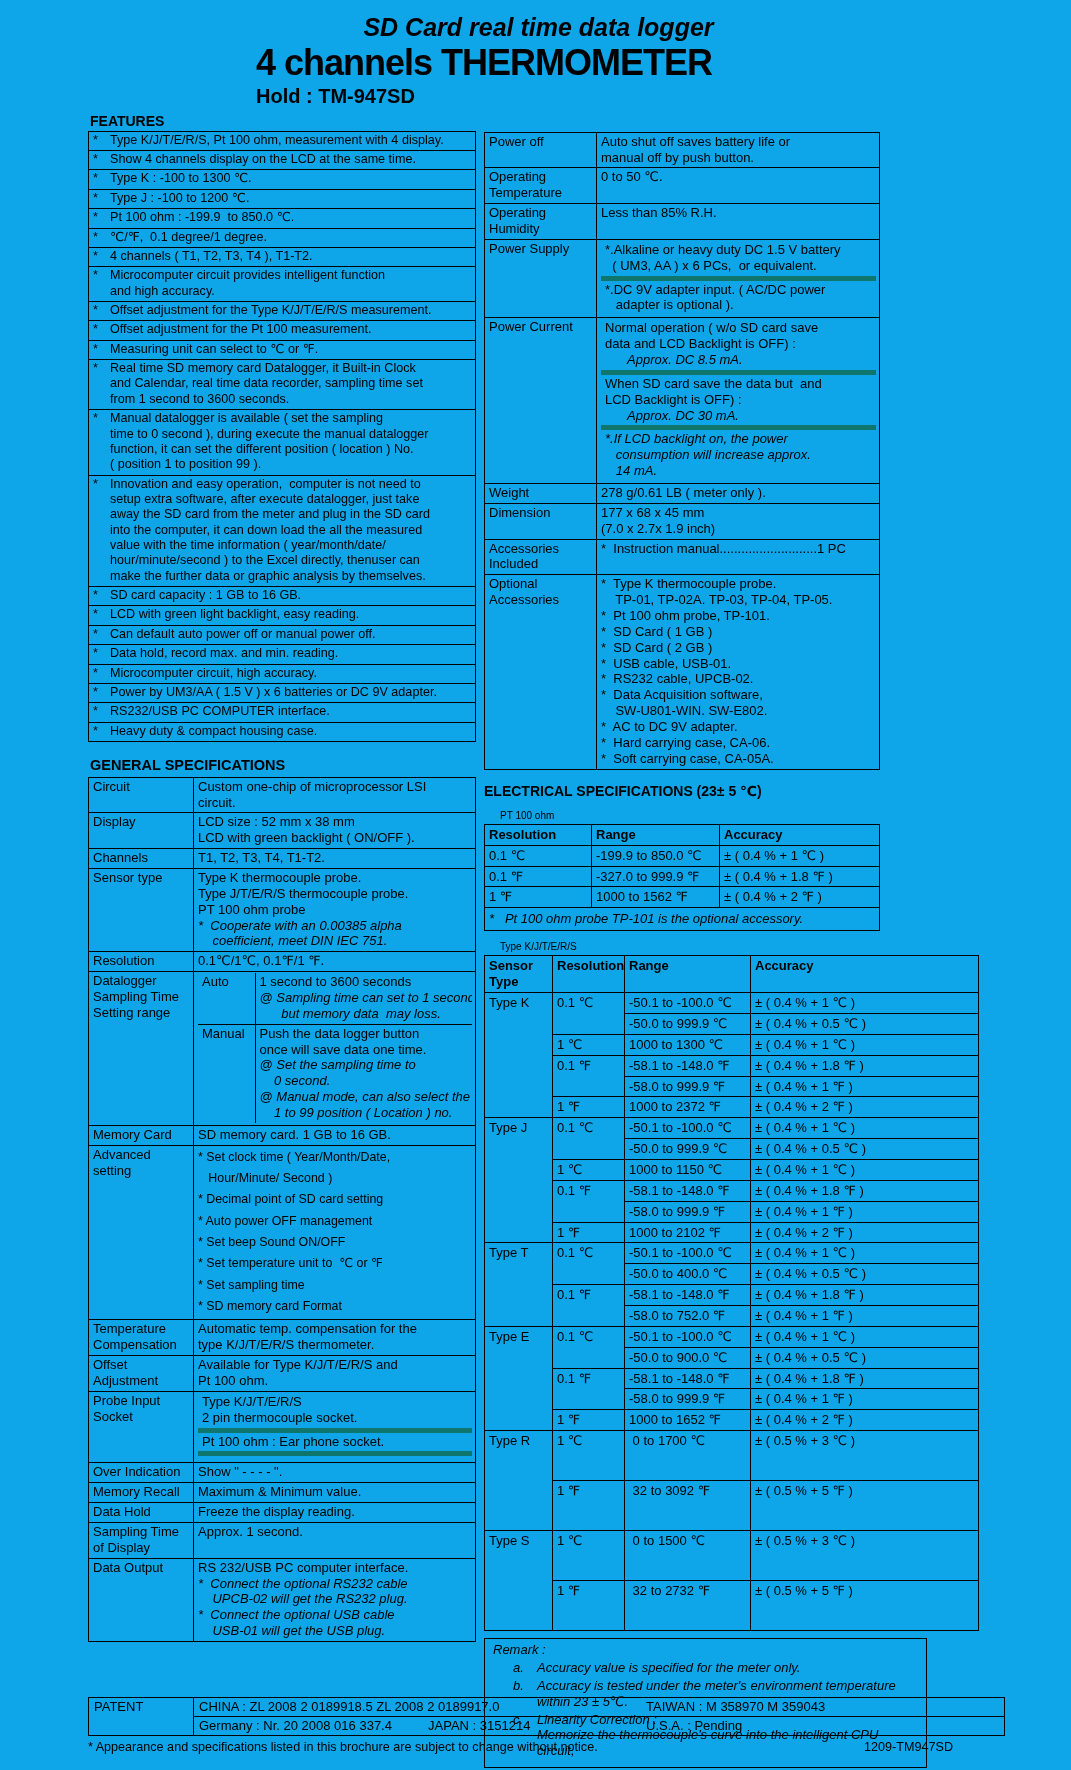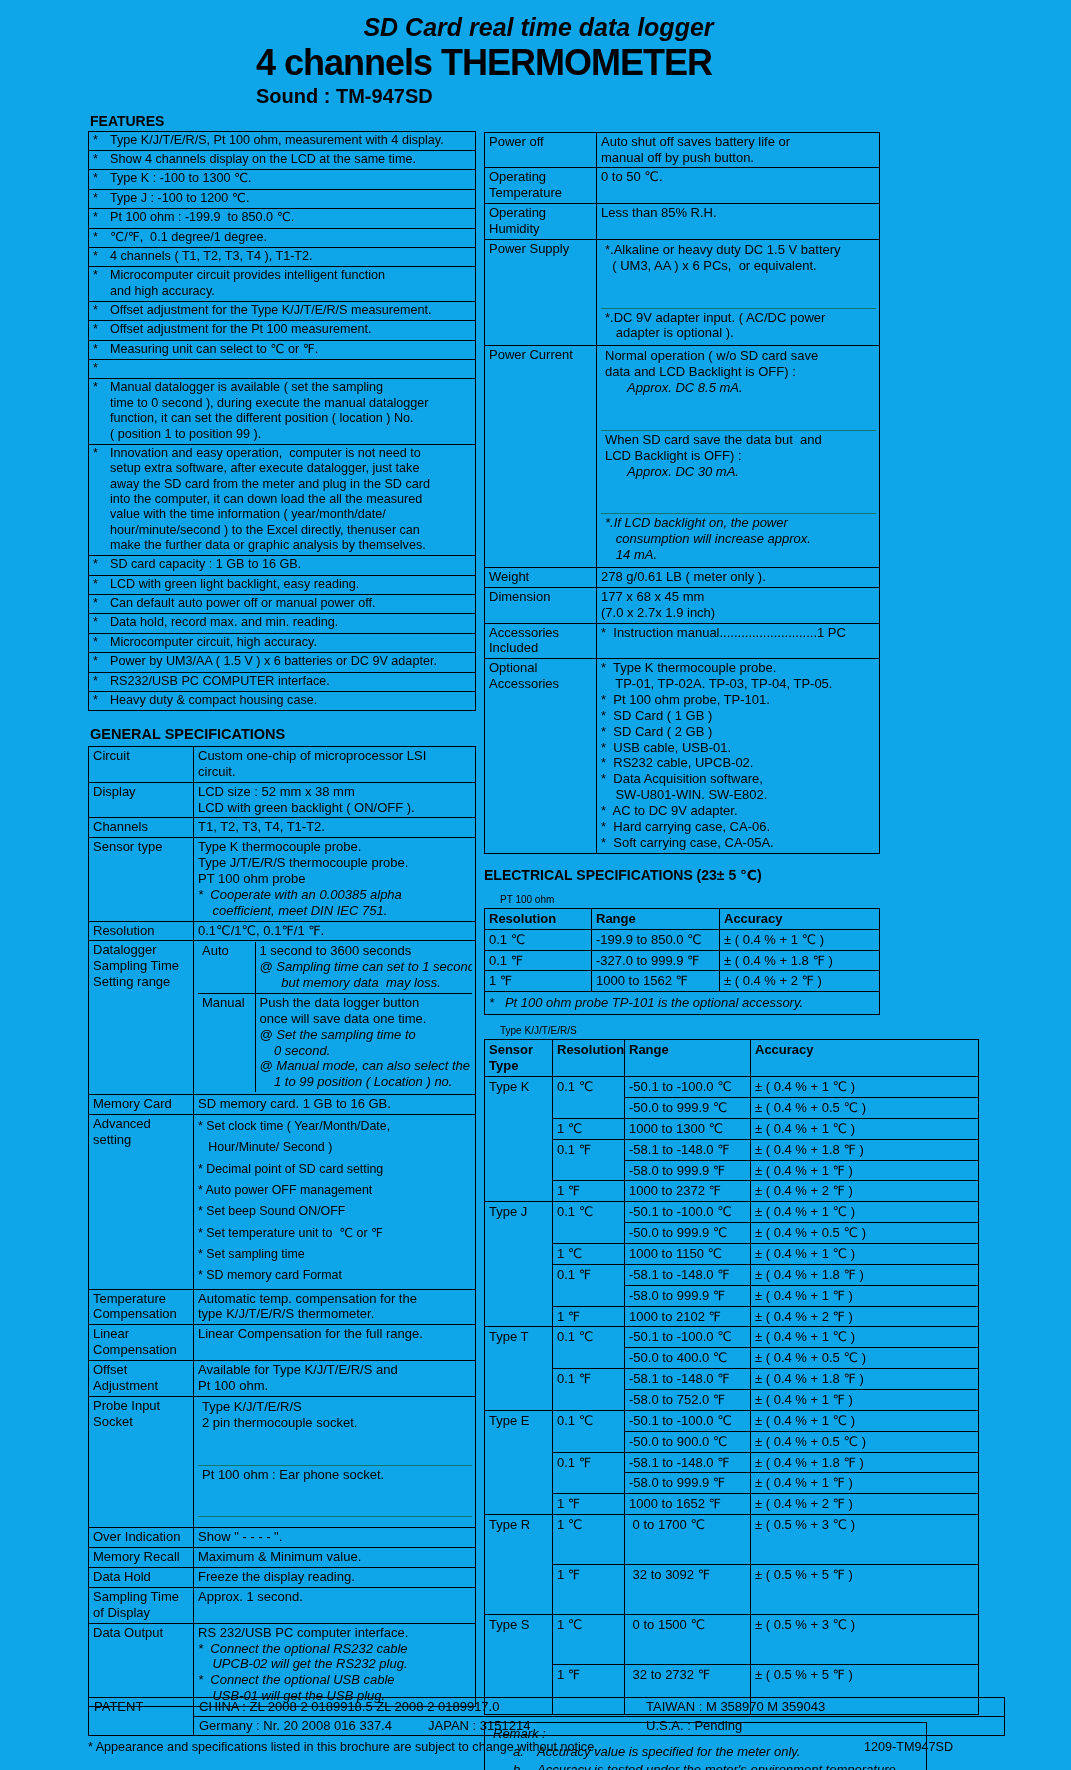--- a/index.html
+++ b/index.html
@@ -32,21 +32,21 @@
 .note { font-style:italic; white-space:pre; }
 .ind { padding-left:22px; }
 .subitems { font-size:12.4px; line-height:1.72; white-space:pre; }
 td.nest { padding:0; }
 table.inner { border-collapse:collapse; width:100%; table-layout:fixed; }
 table.inner td { border:none; padding:1px 3px 2px 4px; vertical-align:top; }
 table.inner td.mode { width:57px; border-right:1px solid #000; }
 table.inner tr.second td { border-top:1px solid #000; }
 td.split { padding:0; }
 .subcell { padding:1px 3px 2px 4px; }
-.subcell + .subcell { border-top:1px solid #0f766e;margin-top:32px; }
+.subcell + .subcell { border-top:5px solid #0f766e; }
 .gap8 { height:9px; }
 table.grid { border-collapse:collapse; table-layout:fixed; }
 table.grid th, table.grid td { border:1px solid #000; padding:2px 4px; vertical-align:top;
   text-align:left; overflow:hidden; white-space:pre; }
 table.grid th { font-weight:bold; }
 table.pt100 { width:396px; }
 table.types { width:495px; }
 th.acc-h { text-align:center; }
 tr.ftnote td { font-style:italic; padding-top:3px; padding-bottom:3px; }
 tr.tall td { height:50px; }
@@ -64,21 +64,21 @@
 .footcode { margin-right:52px; }
 </style>
 </head>
 <body>
 
 <div class="page">
 
   <div class="header">
     <div class="tagline">SD Card real time data logger</div>
     <div class="title">4 channels THERMOMETER</div>
-    <div class="model">Sound : TM-947SD</div>
+    <div class="model">Hold : TM-947SD</div>
   </div>
 
   <div class="columns">
 
     <div class="col-left">
       <div class="sec-heading">FEATURES</div>
       <div class="features">
         <div class="f-row">
             <span class="f-ast">*</span>
             <span class="f-text">Type K/J/T/E/R/S, Pt 100 ohm, measurement with 4 display.</span>
@@ -119,20 +119,23 @@
         <div class="f-row">
             <span class="f-ast">*</span>
             <span class="f-text">Offset adjustment for the Pt 100 measurement.</span>
           </div>
         <div class="f-row">
             <span class="f-ast">*</span>
             <span class="f-text">Measuring unit can select to ℃ or ℉.</span>
           </div>
         <div class="f-row">
             <span class="f-ast">*</span>
+            <span class="f-text">Real time SD memory card Datalogger, it Built-in Clock
+and Calendar, real time data recorder, sampling time set
+from 1 second to 3600 seconds.</span>
           </div>
         <div class="f-row">
             <span class="f-ast">*</span>
             <span class="f-text">Manual datalogger is available ( set the sampling
 time to 0 second ), during execute the manual datalogger
 function, it can set the different position ( location ) No.
 ( position 1 to position 99 ).</span>
           </div>
         <div class="f-row">
             <span class="f-ast">*</span>
@@ -255,25 +258,20 @@
 * Set sampling time
 * SD memory card Format</td>
         </tr>
         <tr>
           <td class="lbl">Temperature
 Compensation</td>
           <td class="val">Automatic temp. compensation for the
 type K/J/T/E/R/S thermometer.</td>
         </tr>
         <tr>
-          <td class="lbl">Linear
-Compensation</td>
-          <td class="val">Linear Compensation for the full range.</td>
-        </tr>
-        <tr>
           <td class="lbl">Offset
 Adjustment</td>
           <td class="val">Available for Type K/J/T/E/R/S and
 Pt 100 ohm.</td>
         </tr>
         <tr>
           <td class="lbl">Probe Input
 Socket</td>
           <td class="split">
             <div class="subcell val">Type K/J/T/E/R/S

